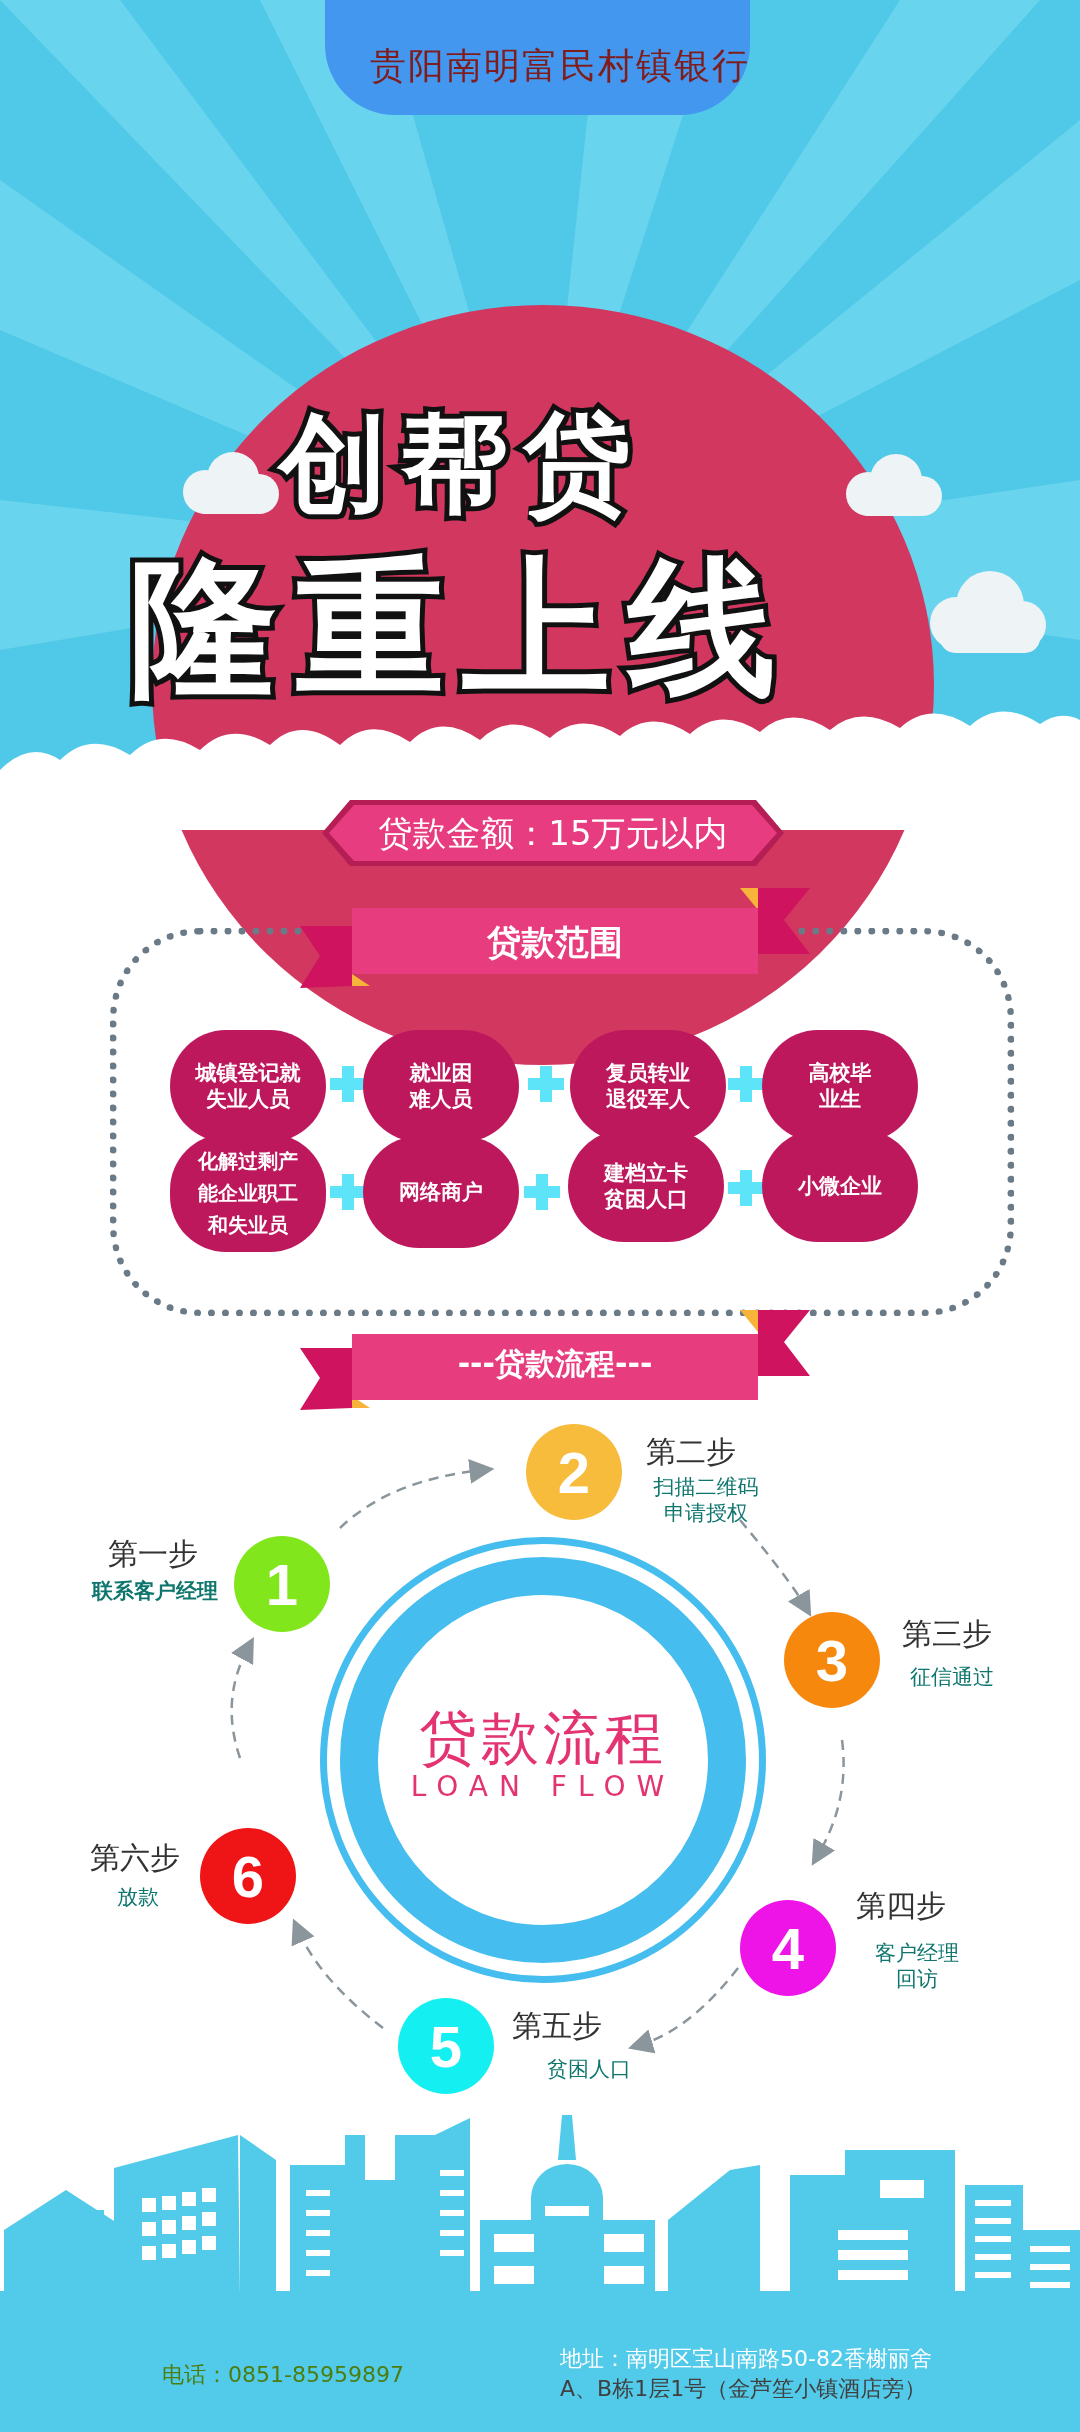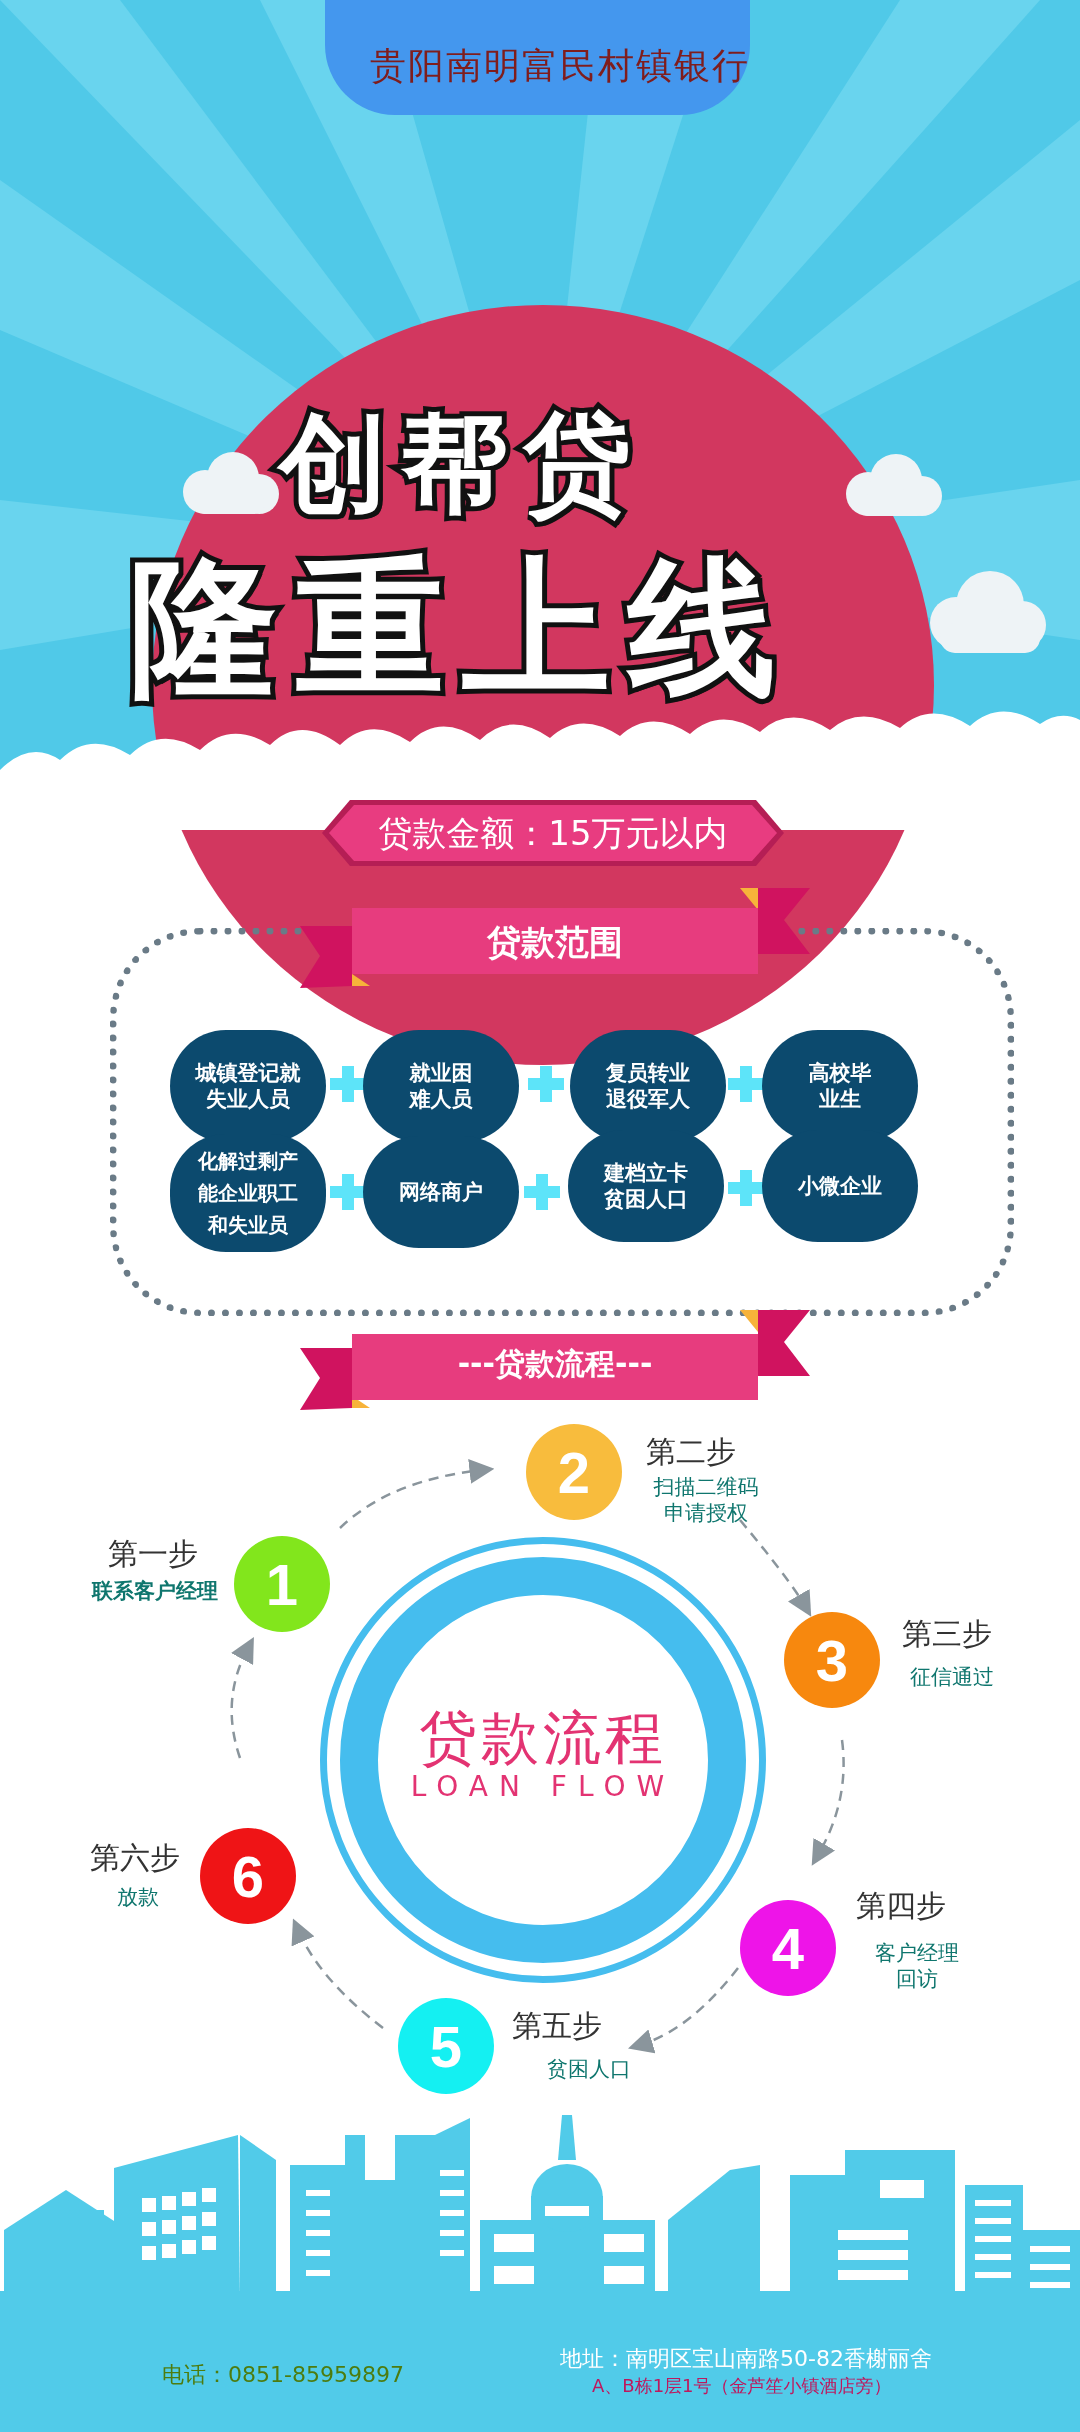--- a/index.html
+++ b/index.html
@@ -19,42 +19,42 @@
   .cloud{position:absolute;}
   #cloud-band{left:0;top:690px;width:1080px;height:140px;}
   
   #amount-banner{left:322px;top:800px;width:462px;height:66px;}
   #amount-text{left:322px;top:806px;width:462px;text-align:center;color:#ffffff;font-size:34px;line-height:54px;}
   
   .ribbon-svg{position:absolute;}
   .ribbon-text{position:absolute;color:#ffffff;font-weight:bold;text-align:center;font-size:34px;}
   
   #scope-box{left:110px;top:928px;width:904px;height:388px;border:7px dotted #6a7b87;border-radius:90px;box-sizing:border-box;}
-  .pill{position:absolute;width:156px;height:112px;border-radius:56px;background:#0c4a6e;color:#ffffff;font-weight:bold;
+  .pill{position:absolute;width:156px;height:112px;border-radius:56px;background:#be185d;color:#ffffff;font-weight:bold;
     font-size:21px;display:flex;align-items:center;justify-content:center;text-align:center;line-height:26px;white-space:pre-line;}
   .plus{position:absolute;width:36px;height:36px;}
   .plus::before,.plus::after{content:"";position:absolute;background:#5de4f9;}
   .plus::before{left:12px;top:0;width:12px;height:36px;}
   .plus::after{left:0;top:12px;width:36px;height:12px;}
   
   #ring-outer{left:320px;top:1537px;width:446px;height:446px;border:7px solid #45bdee;border-radius:50%;box-sizing:border-box;}
   #ring-inner{left:340px;top:1557px;width:406px;height:406px;border:38px solid #45bdee;border-radius:50%;box-sizing:border-box;}
   #flow-cn{left:320px;top:1700px;width:446px;text-align:center;color:#e33372;font-size:58px;letter-spacing:4px;}
   #flow-en{left:320px;top:1770px;width:446px;text-align:center;color:#e33372;font-size:28px;letter-spacing:11px;}
   .step-circle{position:absolute;width:96px;height:96px;border-radius:50%;color:#ffffff;font-weight:bold;font-size:58px;
     display:flex;align-items:center;justify-content:center;font-family:"Liberation Sans",sans-serif;}
   .step-title{position:absolute;color:#333;font-size:30px;}
   .step-desc{position:absolute;color:#0f766e;font-size:21px;text-align:center;white-space:pre-line;line-height:26px;}
   #arrows{left:0;top:1400px;width:1080px;height:700px;}
   
   #city{left:0;top:2110px;width:1080px;height:200px;}
   #footer{left:0;top:2291px;width:1080px;height:141px;background:#51cbe9;}
   #phone{left:162px;top:2360px;color:#4d7c0f;font-size:22px;}
   #addr1{left:560px;top:2344px;color:#ffffff;font-size:22px;}
-  #addr2{left:592px;top:2374px;color:#be185d;font-size:18px;}
+  #addr2{left:560px;top:2374px;color:#404040;font-size:22px;}
 </style>
 </head>
 <body>
 
 <div id="sky" class="abs">
   <svg id="rays" class="abs" viewBox="0 0 1080 800">
     <g fill="#69d4ee">
       <polygon points="540,560 0,0 120,0"></polygon>
       <polygon points="540,560 260,0 380,0"></polygon>
       <polygon points="540,560 600,0 720,0"></polygon>

